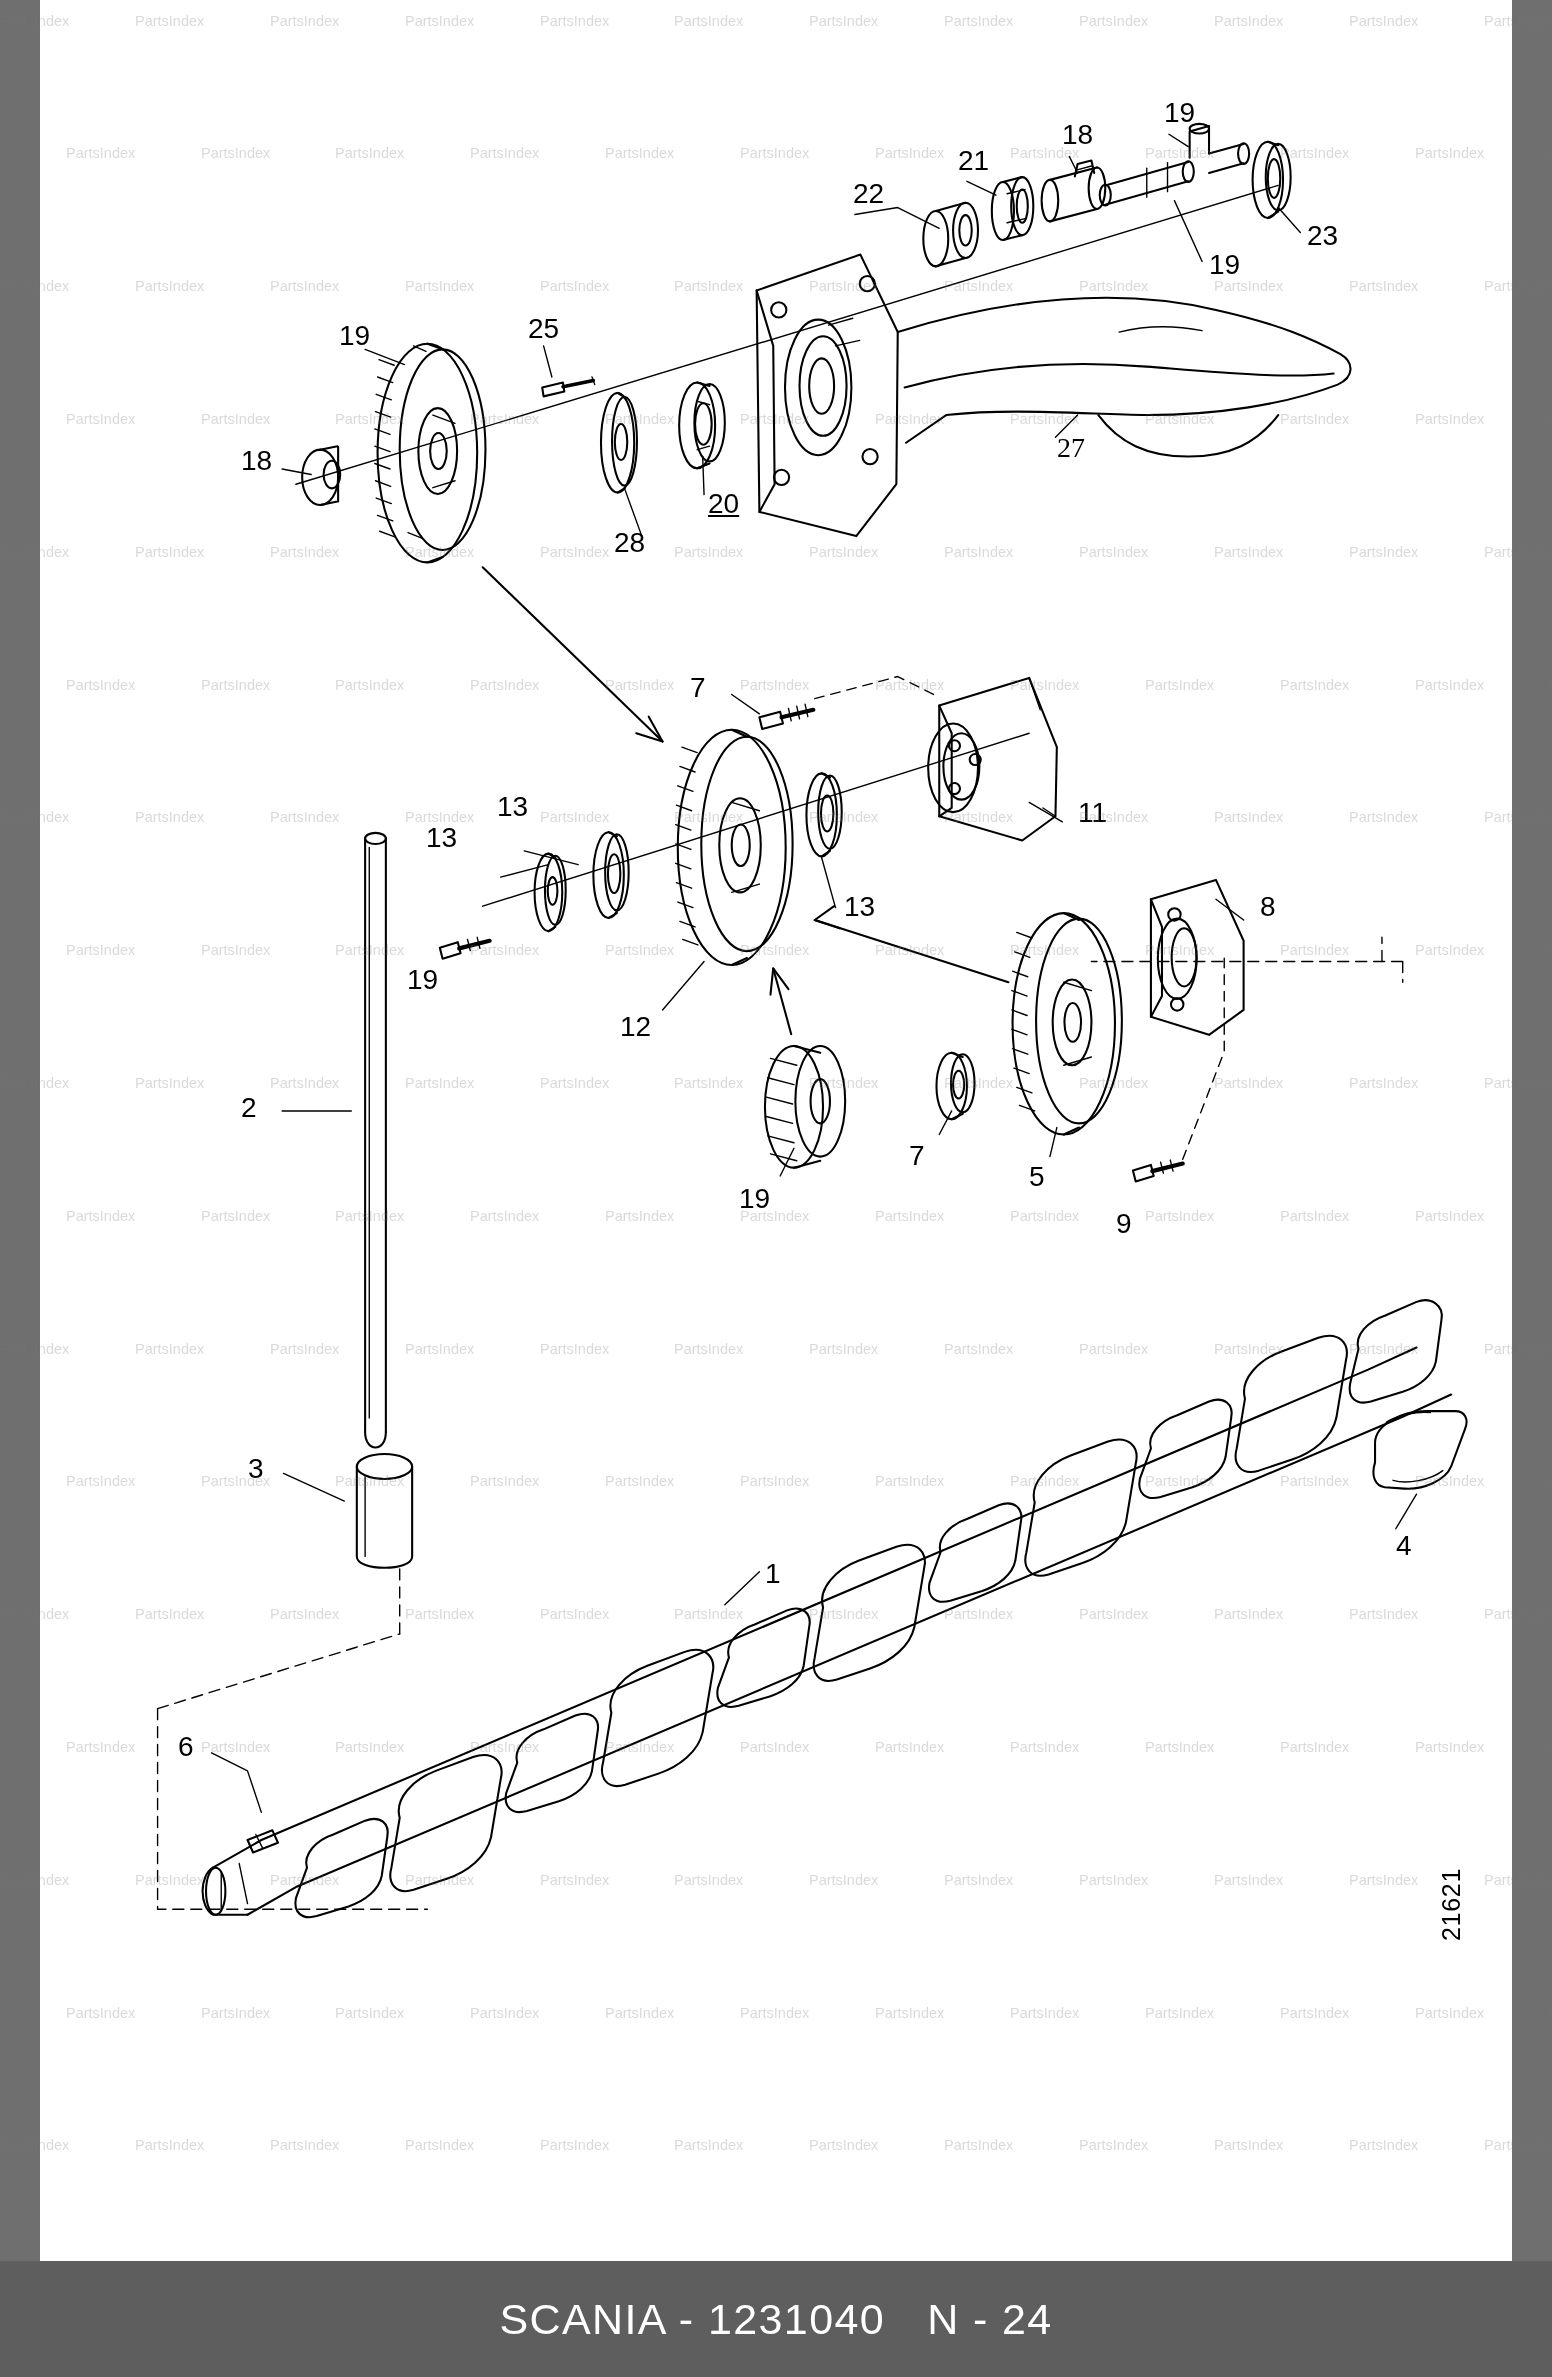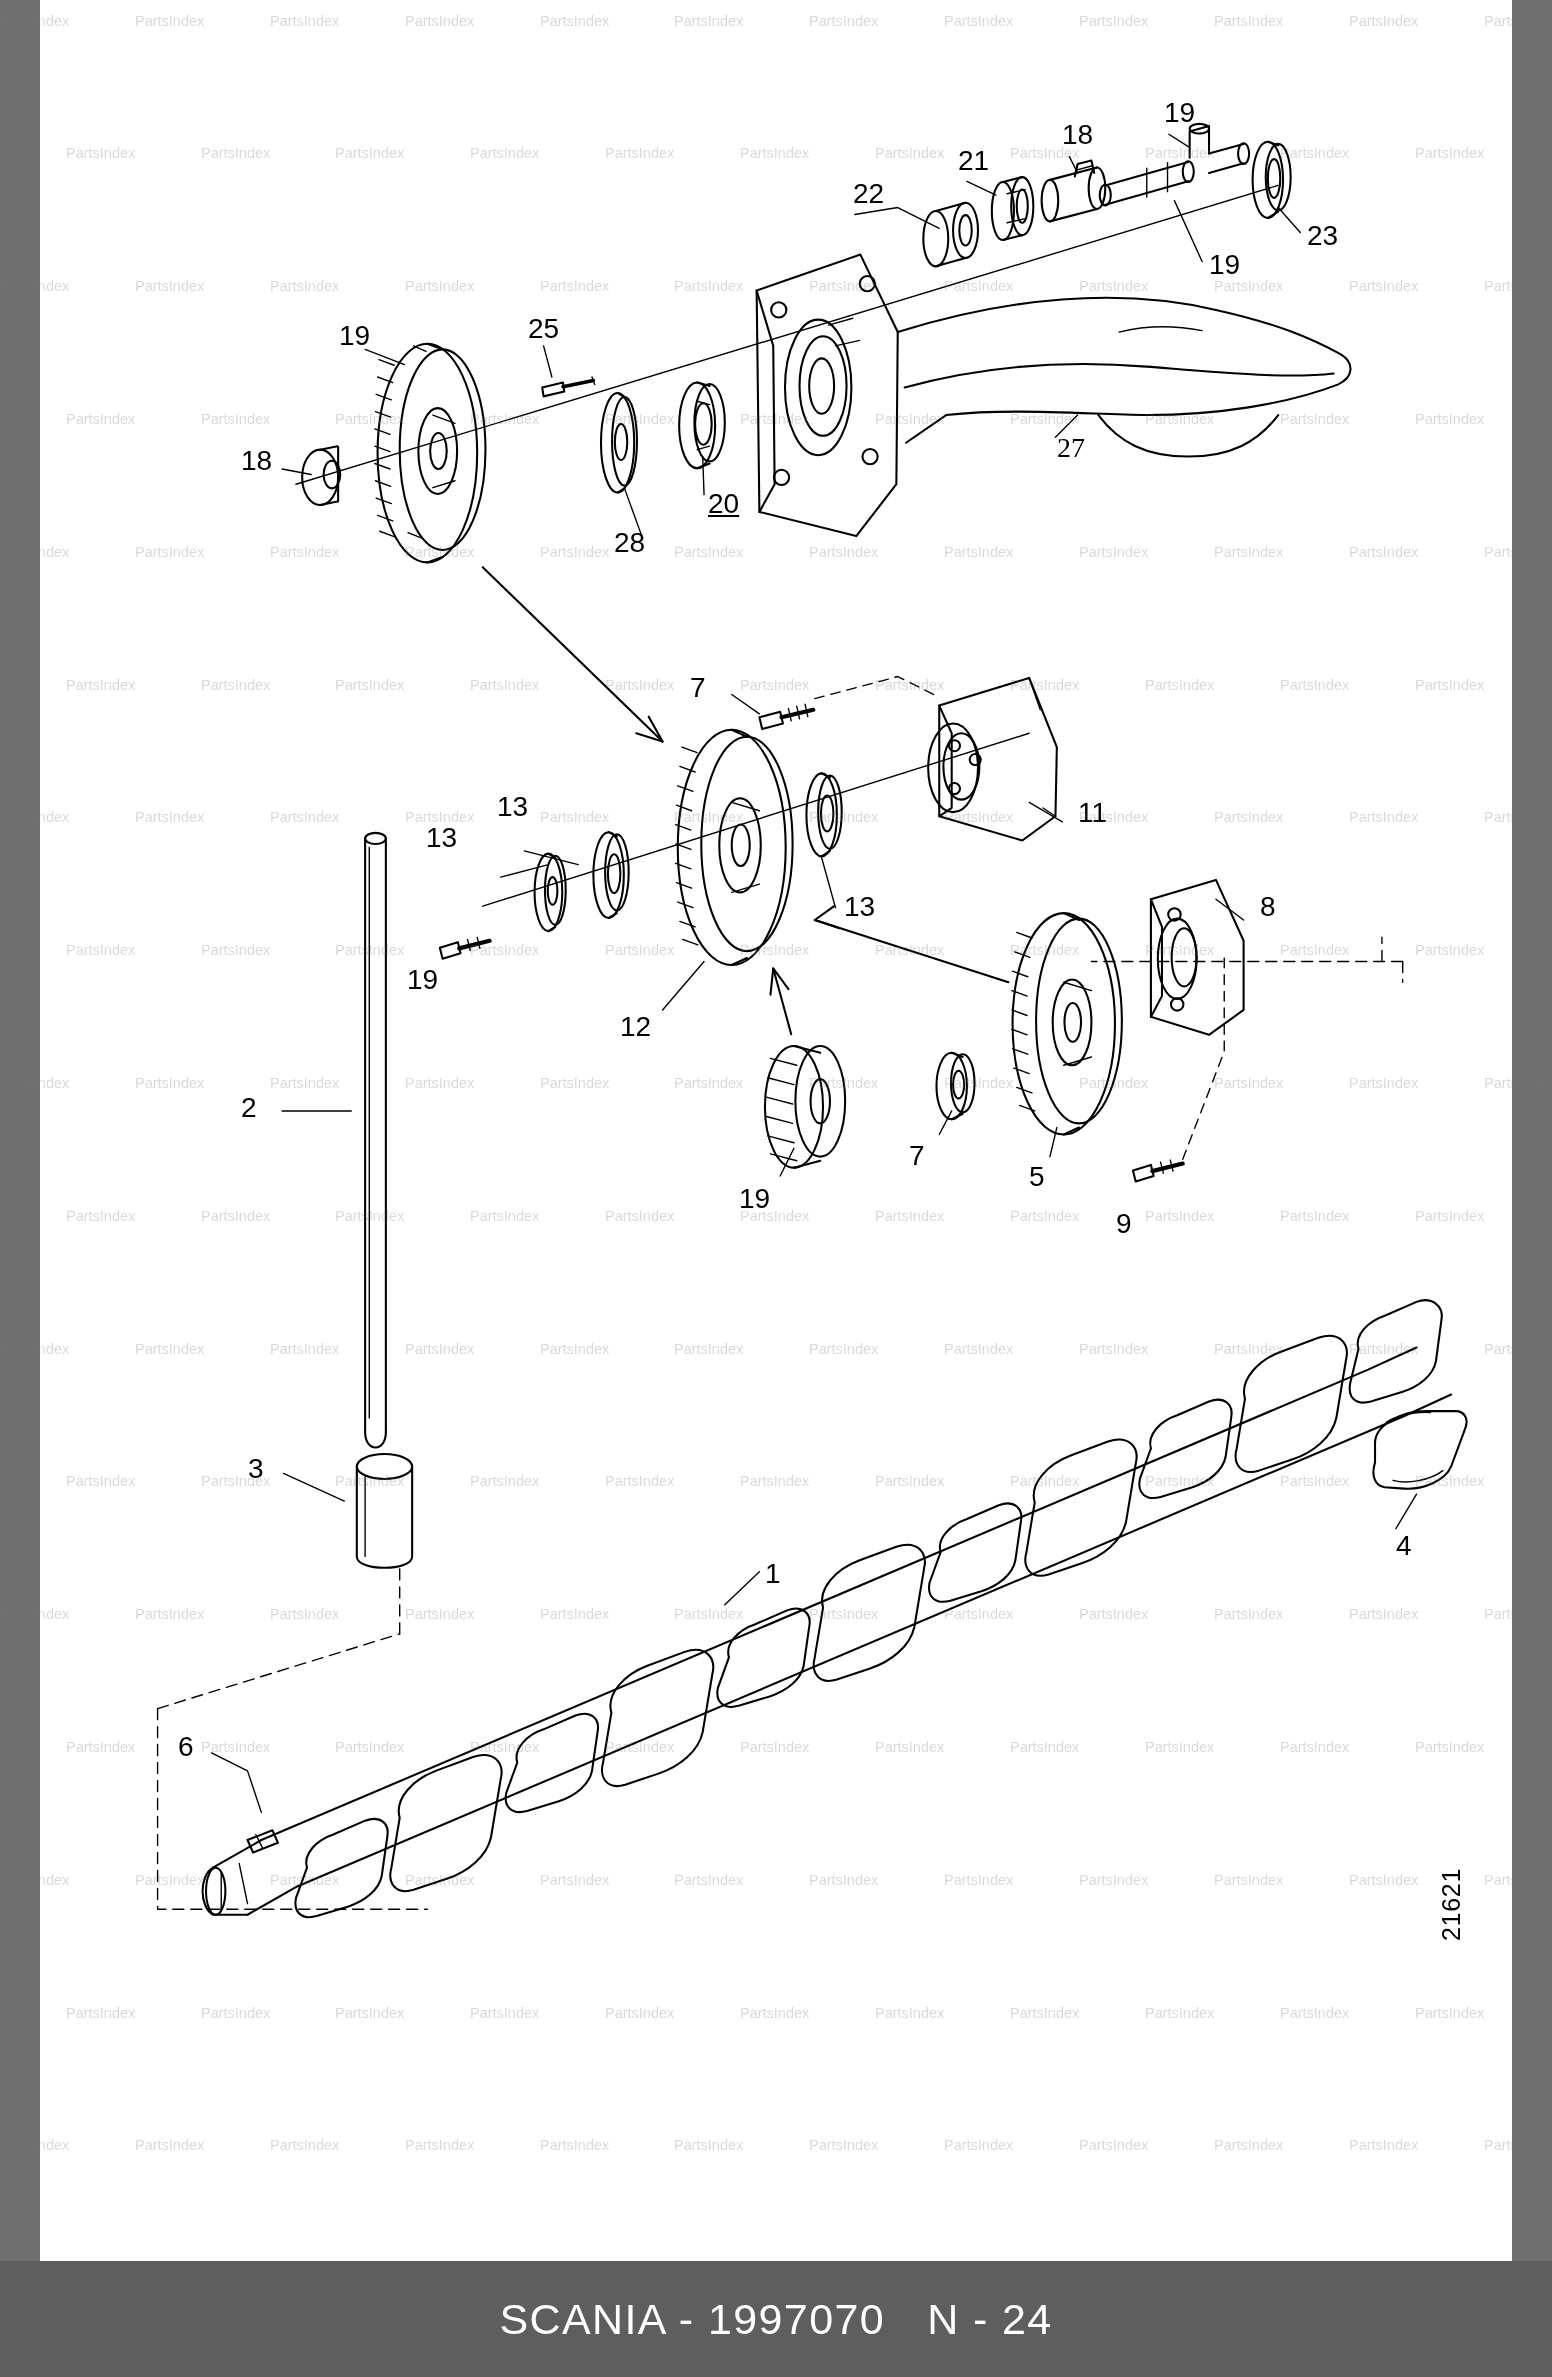--- a/index.html
+++ b/index.html
@@ -696,18 +696,18 @@
       <div class="wm" style="left: 740px; top: 2270px;">PartsIndex</div>
       <div class="wm" style="left: 875px; top: 2270px;">PartsIndex</div>
       <div class="wm" style="left: 1010px; top: 2270px;">PartsIndex</div>
       <div class="wm" style="left: 1145px; top: 2270px;">PartsIndex</div>
       <div class="wm" style="left: 1280px; top: 2270px;">PartsIndex</div>
       <div class="wm" style="left: 1415px; top: 2270px;">PartsIndex</div>
       <div class="wm" style="left: 1549px; top: 2270px;">PartsIndex</div>
     </div>
 
   <div class="footer">
-    <div class="ftitle">SCANIA - 1997070</div>
+    <div class="ftitle">SCANIA - 1231040</div>
     <div class="fpage">N - 24</div>
   </div>
 
 </div>
 
 
 </body></html>

